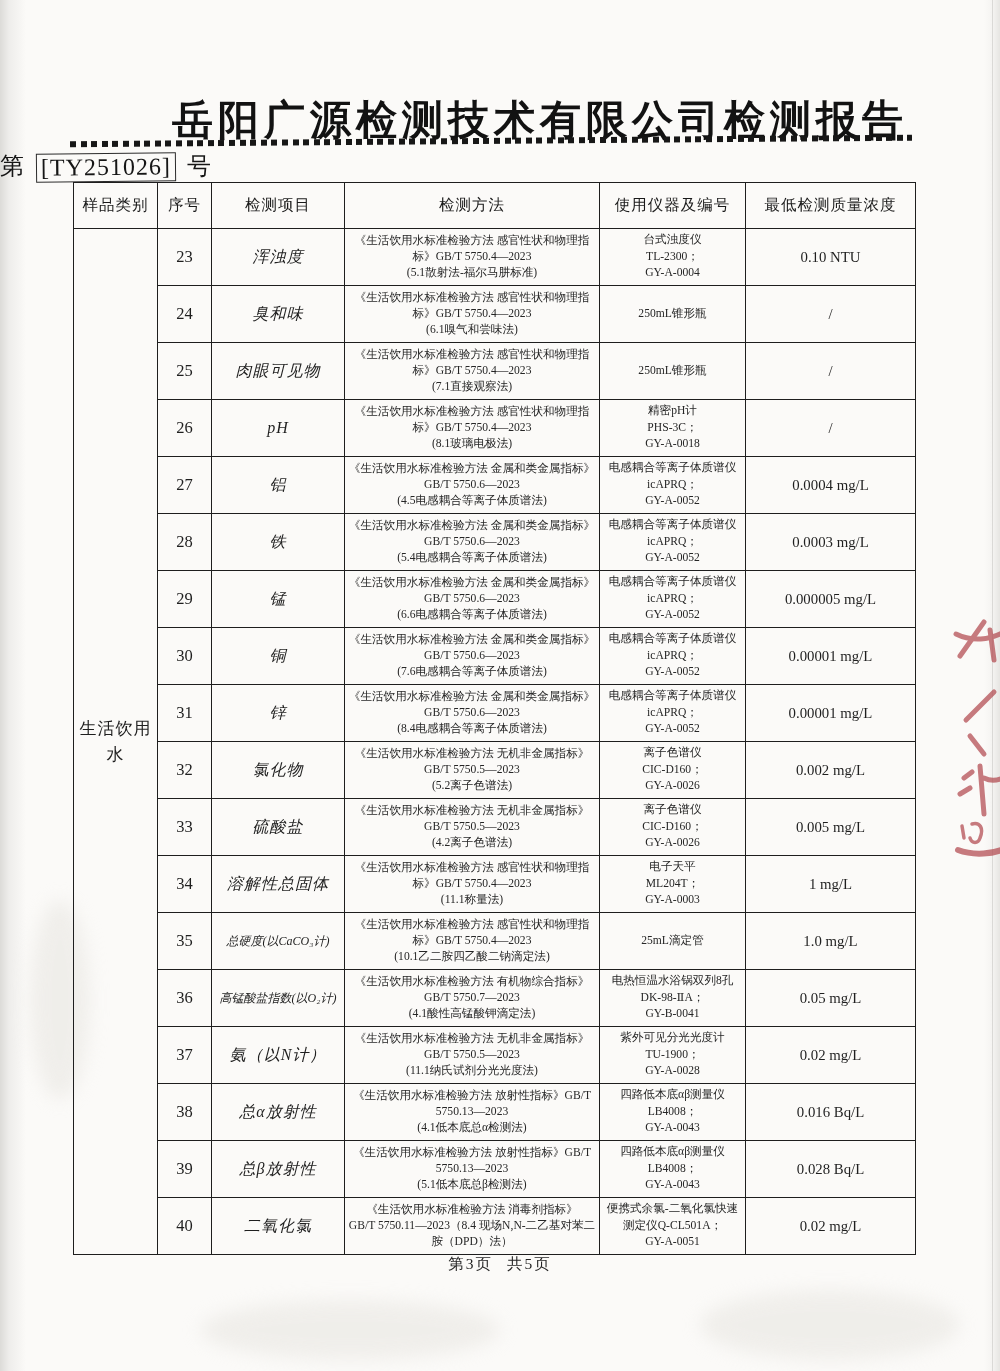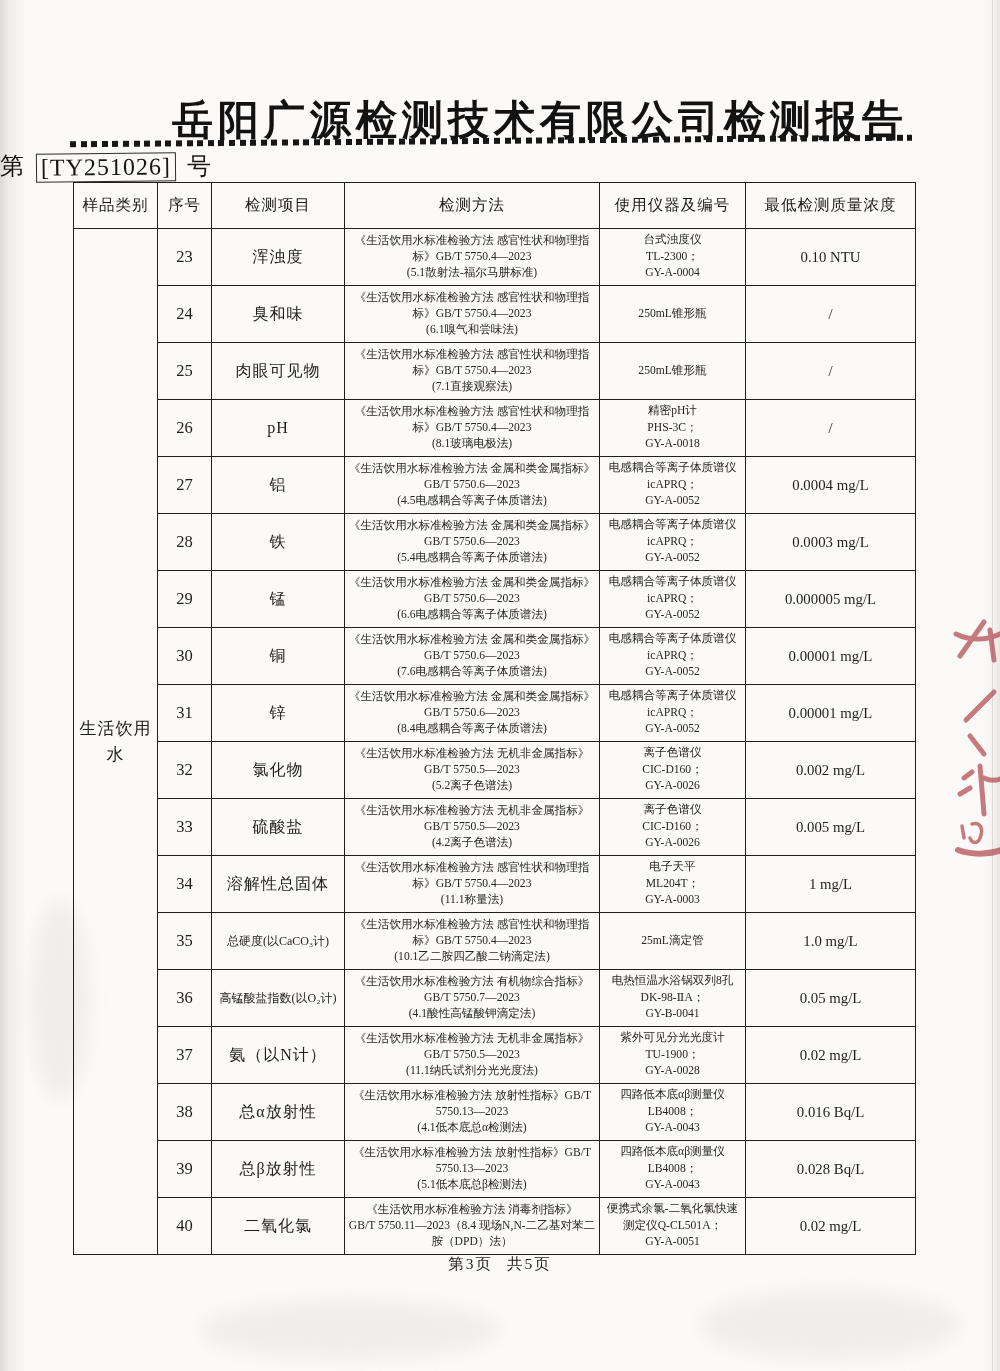--- a/index.html
+++ b/index.html
@@ -54,21 +54,21 @@
     border:1.6px solid #1e1e1e;
     padding:2px 3px;
     text-align:center;vertical-align:middle;
     overflow:hidden;
   }
   table.report thead tr{height:46px;}
   table.report tbody tr{height:57px;}
   th{font-size:15.5px;font-weight:normal;color:#1a1a1a;letter-spacing:1px;}
   td.cat{font-size:17px;letter-spacing:1px;line-height:1.5;padding:0 10px;}
   td.no{font-size:16.5px;}
-  td.item{font-size:16px;letter-spacing:1px;}
+  td.item{font-size:16px;letter-spacing:1px;font-style:italic;}
   td.item.small{font-size:12px;letter-spacing:0;}
   td.method{font-size:11.6px;line-height:1.4;color:#262626;padding:2px 4px;}
   td.instr{font-size:11.6px;line-height:1.45;color:#262626;padding:2px 4px;}
   td.limit{font-size:14.8px;margin-top:12px;}
   td .mline{text-align:center;}
 
   .footer{
     position:absolute;left:0;top:1254px;width:100%;
     text-align:center;font-size:15.5px;color:#242424;word-spacing:8px;letter-spacing:2px;
   }

